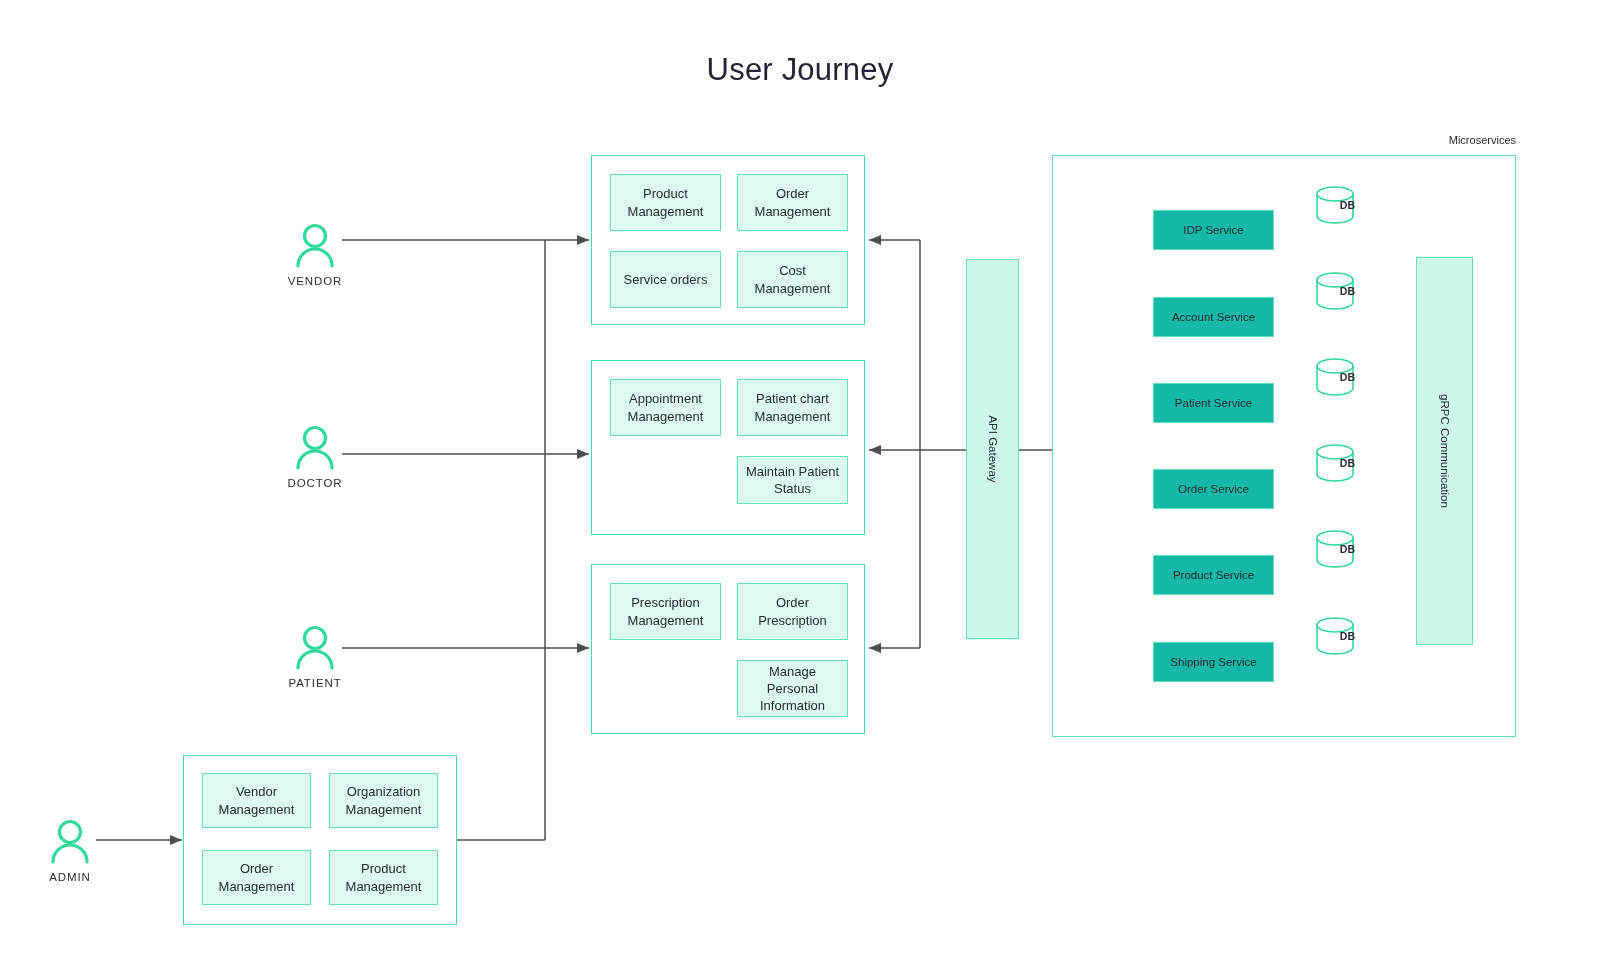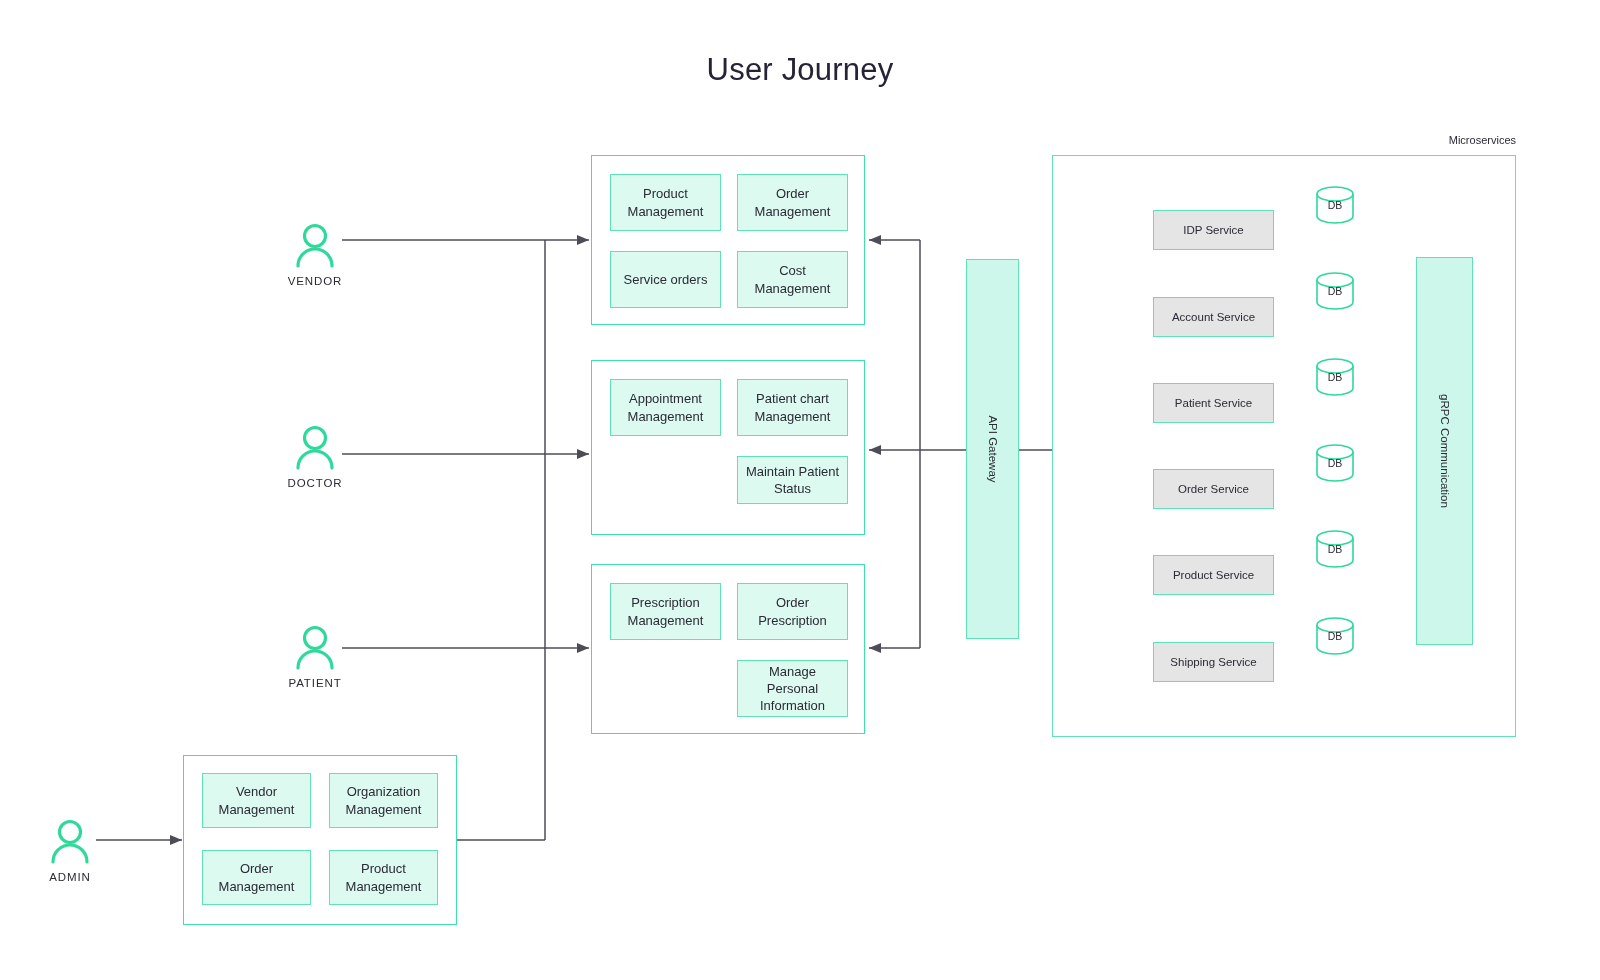--- a/index.html
+++ b/index.html
@@ -100,41 +100,42 @@
   .ms-title {
     position: absolute;
     font-size: 11px;
     color: #2b2a35;
     text-align: right;
     white-space: nowrap;
   }
   .svc {
     position: absolute;
     border: 1.4px solid #5fe3b4;
-    background: #e5e5e5;
+    background: #14b8a6;
     box-sizing: border-box;
     display: flex;
     align-items: center;
     justify-content: center;
     font-size: 11.5px;
     color: #2b2a35;
   }
   .db {
     position: absolute;
     width: 40px;
     height: 38px;
   }
   .db-label {
     position: absolute;
     left: 0;
     top: 13px;
     width: 40px;
-    text-align: center;
+    text-align: right;
     font-size: 10.5px;
     color: #2b2a35;
+    font-weight: bold;
   }
 </style>
 </head>
 <body>
 
 <div id="stage">
 
   <div class="title">User Journey</div>
 
   <svg id="wires" viewBox="0 0 1600 980">

